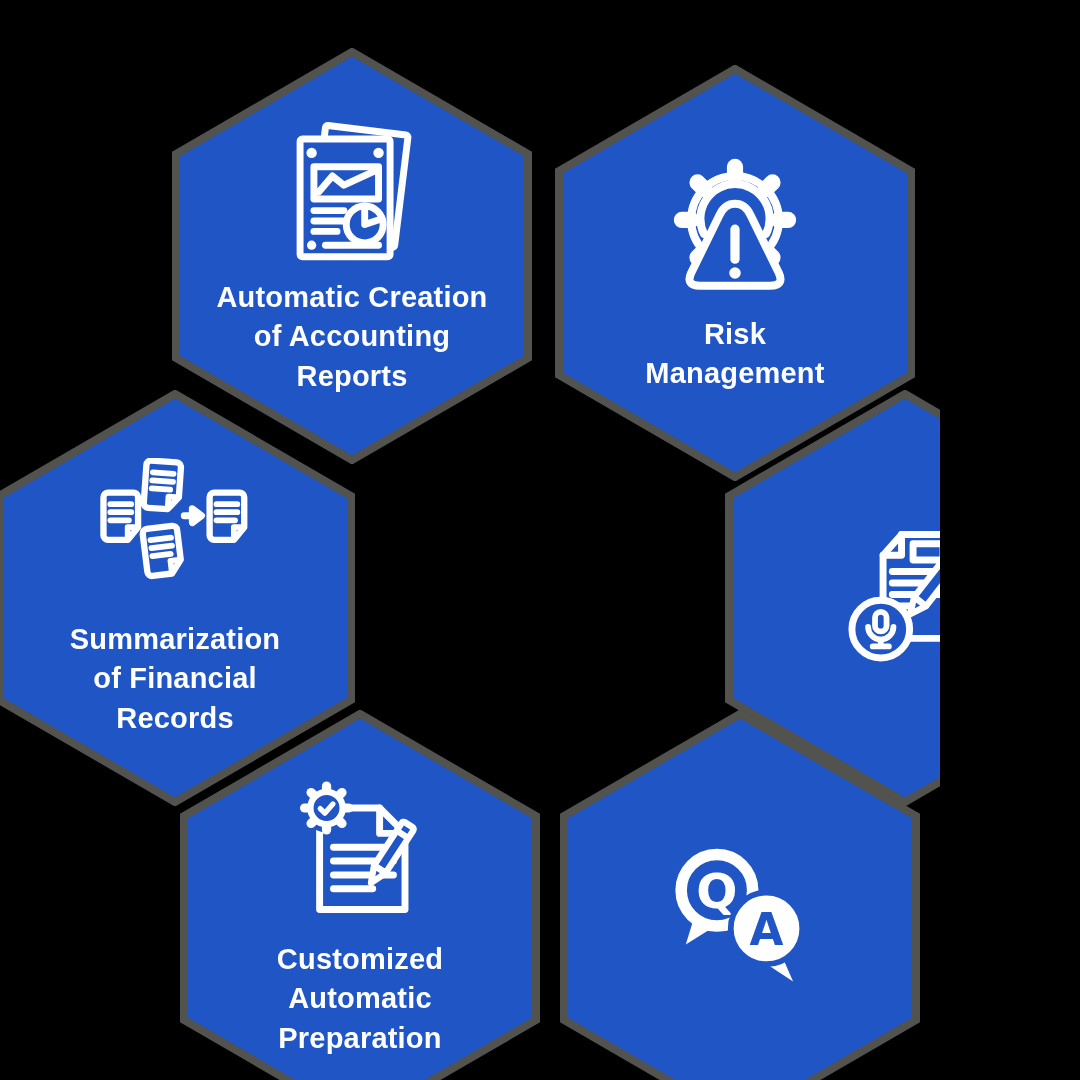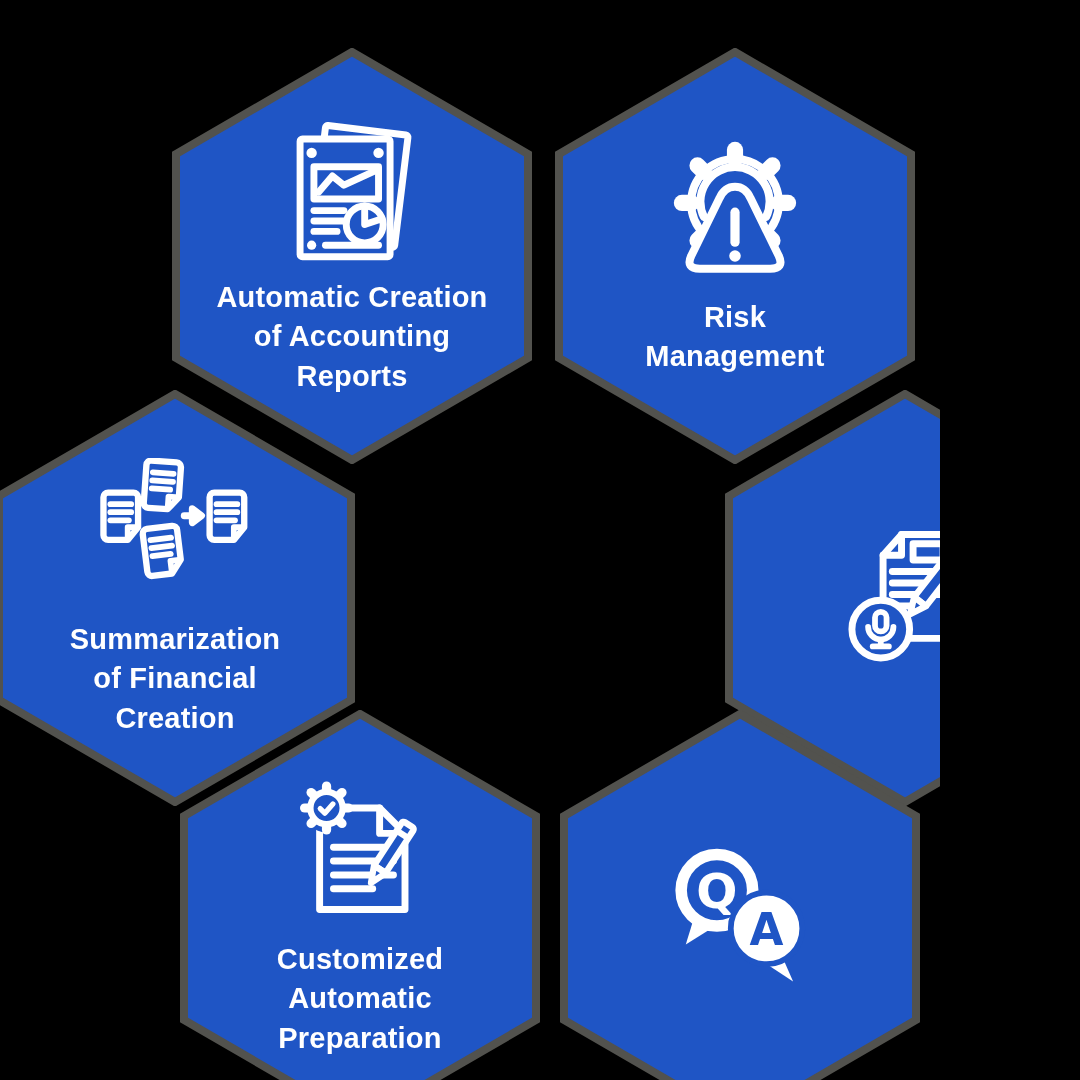--- a/index.html
+++ b/index.html
@@ -72,21 +72,21 @@
             <circle cx="30" cy="112" r="4"></circle>
           </g>
         </svg>
       </div>
       <div class="hex-label">Automatic Creation
 of Accounting
 Reports</div>
     </div>
   </div>
 
-  <div class="hex" style="left:555px;top:8px;">
+  <div class="hex" style="left:555px;top:25px;">
     <svg class="hex-bg" viewBox="0 0 360 416">
       <polygon points="180,4 356,106 356,310 180,412 4,310 4,106" fill="var(--hex-fill,#1F55C5)" stroke="var(--hex-stroke,#52524E)" stroke-width="8"></polygon>
     </svg>
     <div class="hex-content">
       <div class="hex-icon">
         <svg viewBox="0 0 130 130">
           <g stroke="#fff" fill="none" stroke-linecap="round">
             <g stroke-width="14">
               <line x1="103" y1="58" x2="111" y2="58"></line>
               <line x1="91.9" y1="84.9" x2="97.5" y2="90.5"></line>
@@ -133,21 +133,21 @@
           <use href="#sum-note" transform="translate(36,57) rotate(-7 18 24)"></use>
           <use href="#sum-note" transform="translate(92,27)"></use>
           <g stroke="#fff" stroke-width="6" stroke-linecap="round">
             <line x1="73" y1="50" x2="80" y2="50"></line>
             <path d="M80 44 L88 50 L80 56 Z" fill="#fff" stroke-linejoin="round"></path>
           </g>
         </svg>
       </div>
       <div class="hex-label">Summarization
 of Financial
-Creation</div>
+Records</div>
     </div>
   </div>
 
   <div class="hex" style="left:725px;top:350px;">
     <svg class="hex-bg" viewBox="0 0 360 416">
       <polygon points="180,4 356,106 356,310 180,412 4,310 4,106" fill="var(--hex-fill,#1F55C5)" stroke="var(--hex-stroke,#52524E)" stroke-width="8"></polygon>
     </svg>
     <div class="hex-content">
       <div class="hex-icon">
         <svg viewBox="0 0 130 130">

